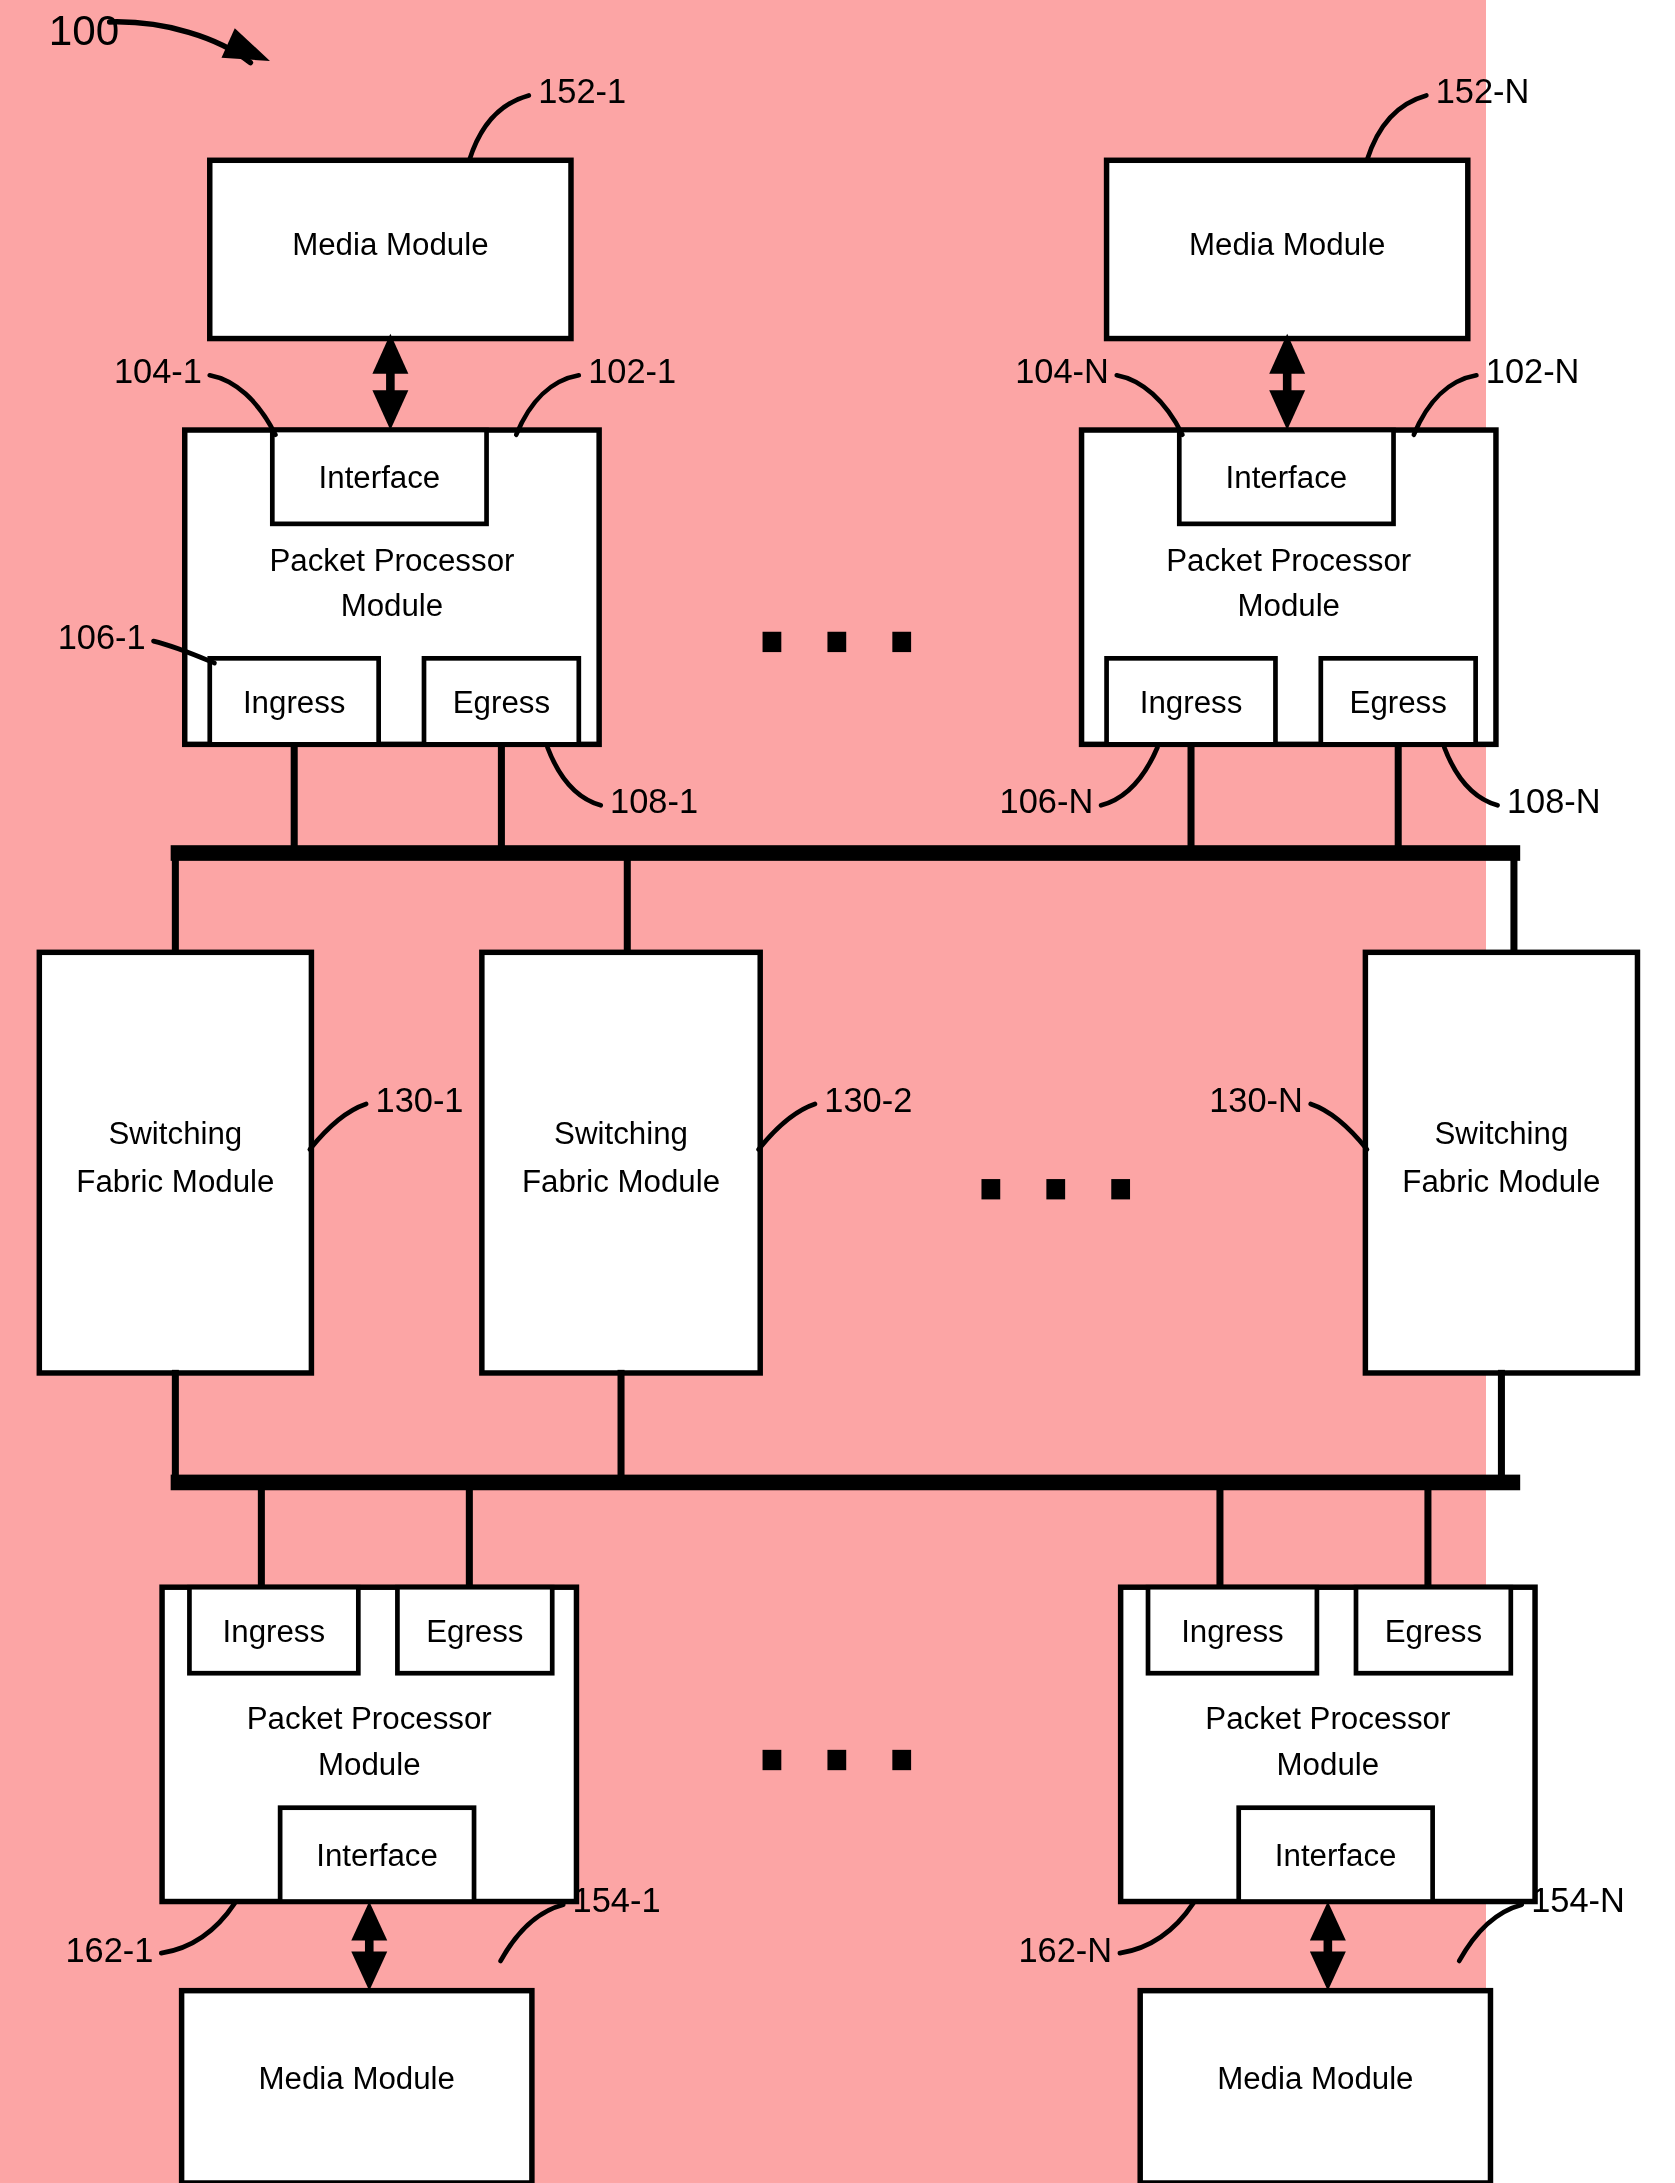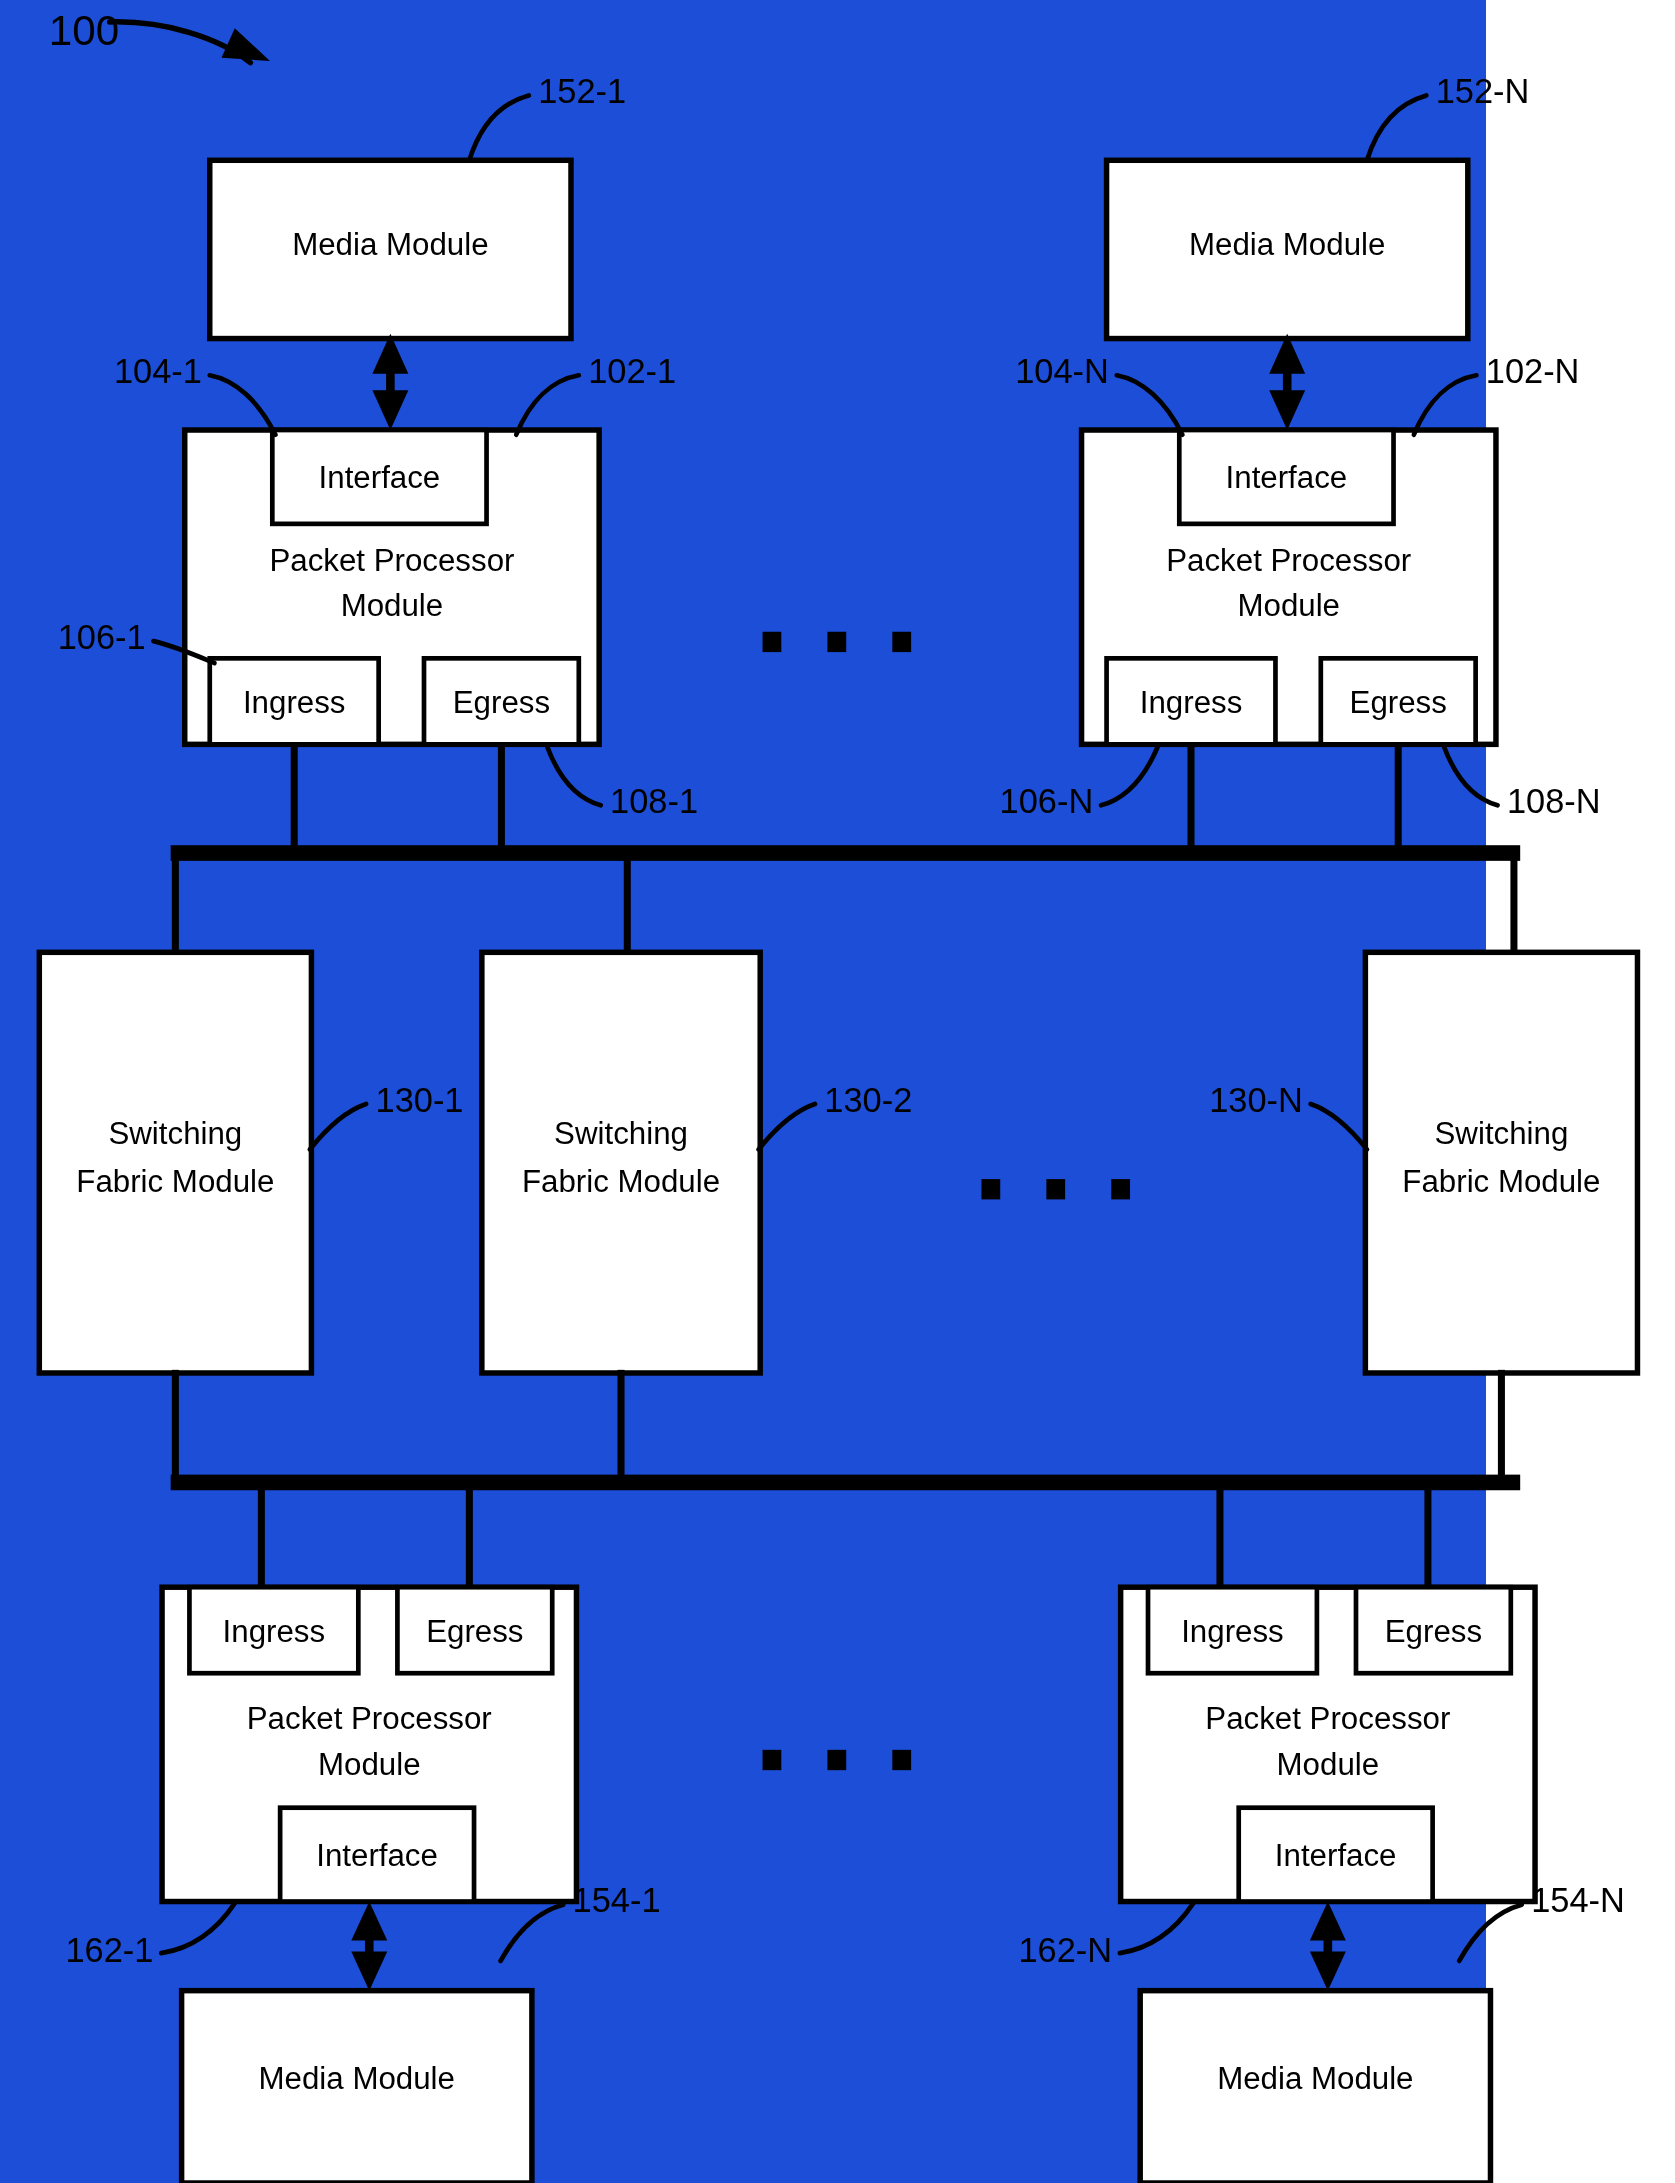--- a/index.html
+++ b/index.html
@@ -10,21 +10,21 @@
   body {
     width: 1676px;
     height: 2183px;
     font-family: "Liberation Sans", sans-serif;
     overflow: hidden;
   }
   #figure-root {
     position: relative;
     width: 1486px;
     height: 2183px;
-    background: #1d4ed8;
+    background: #fca5a5;
   }
   svg#fig {
     display: block;
     width: 1676px;
     height: 2183px;
   }
   .blk {
     fill: #ffffff;
     stroke: #000000;
     stroke-width: 7;

